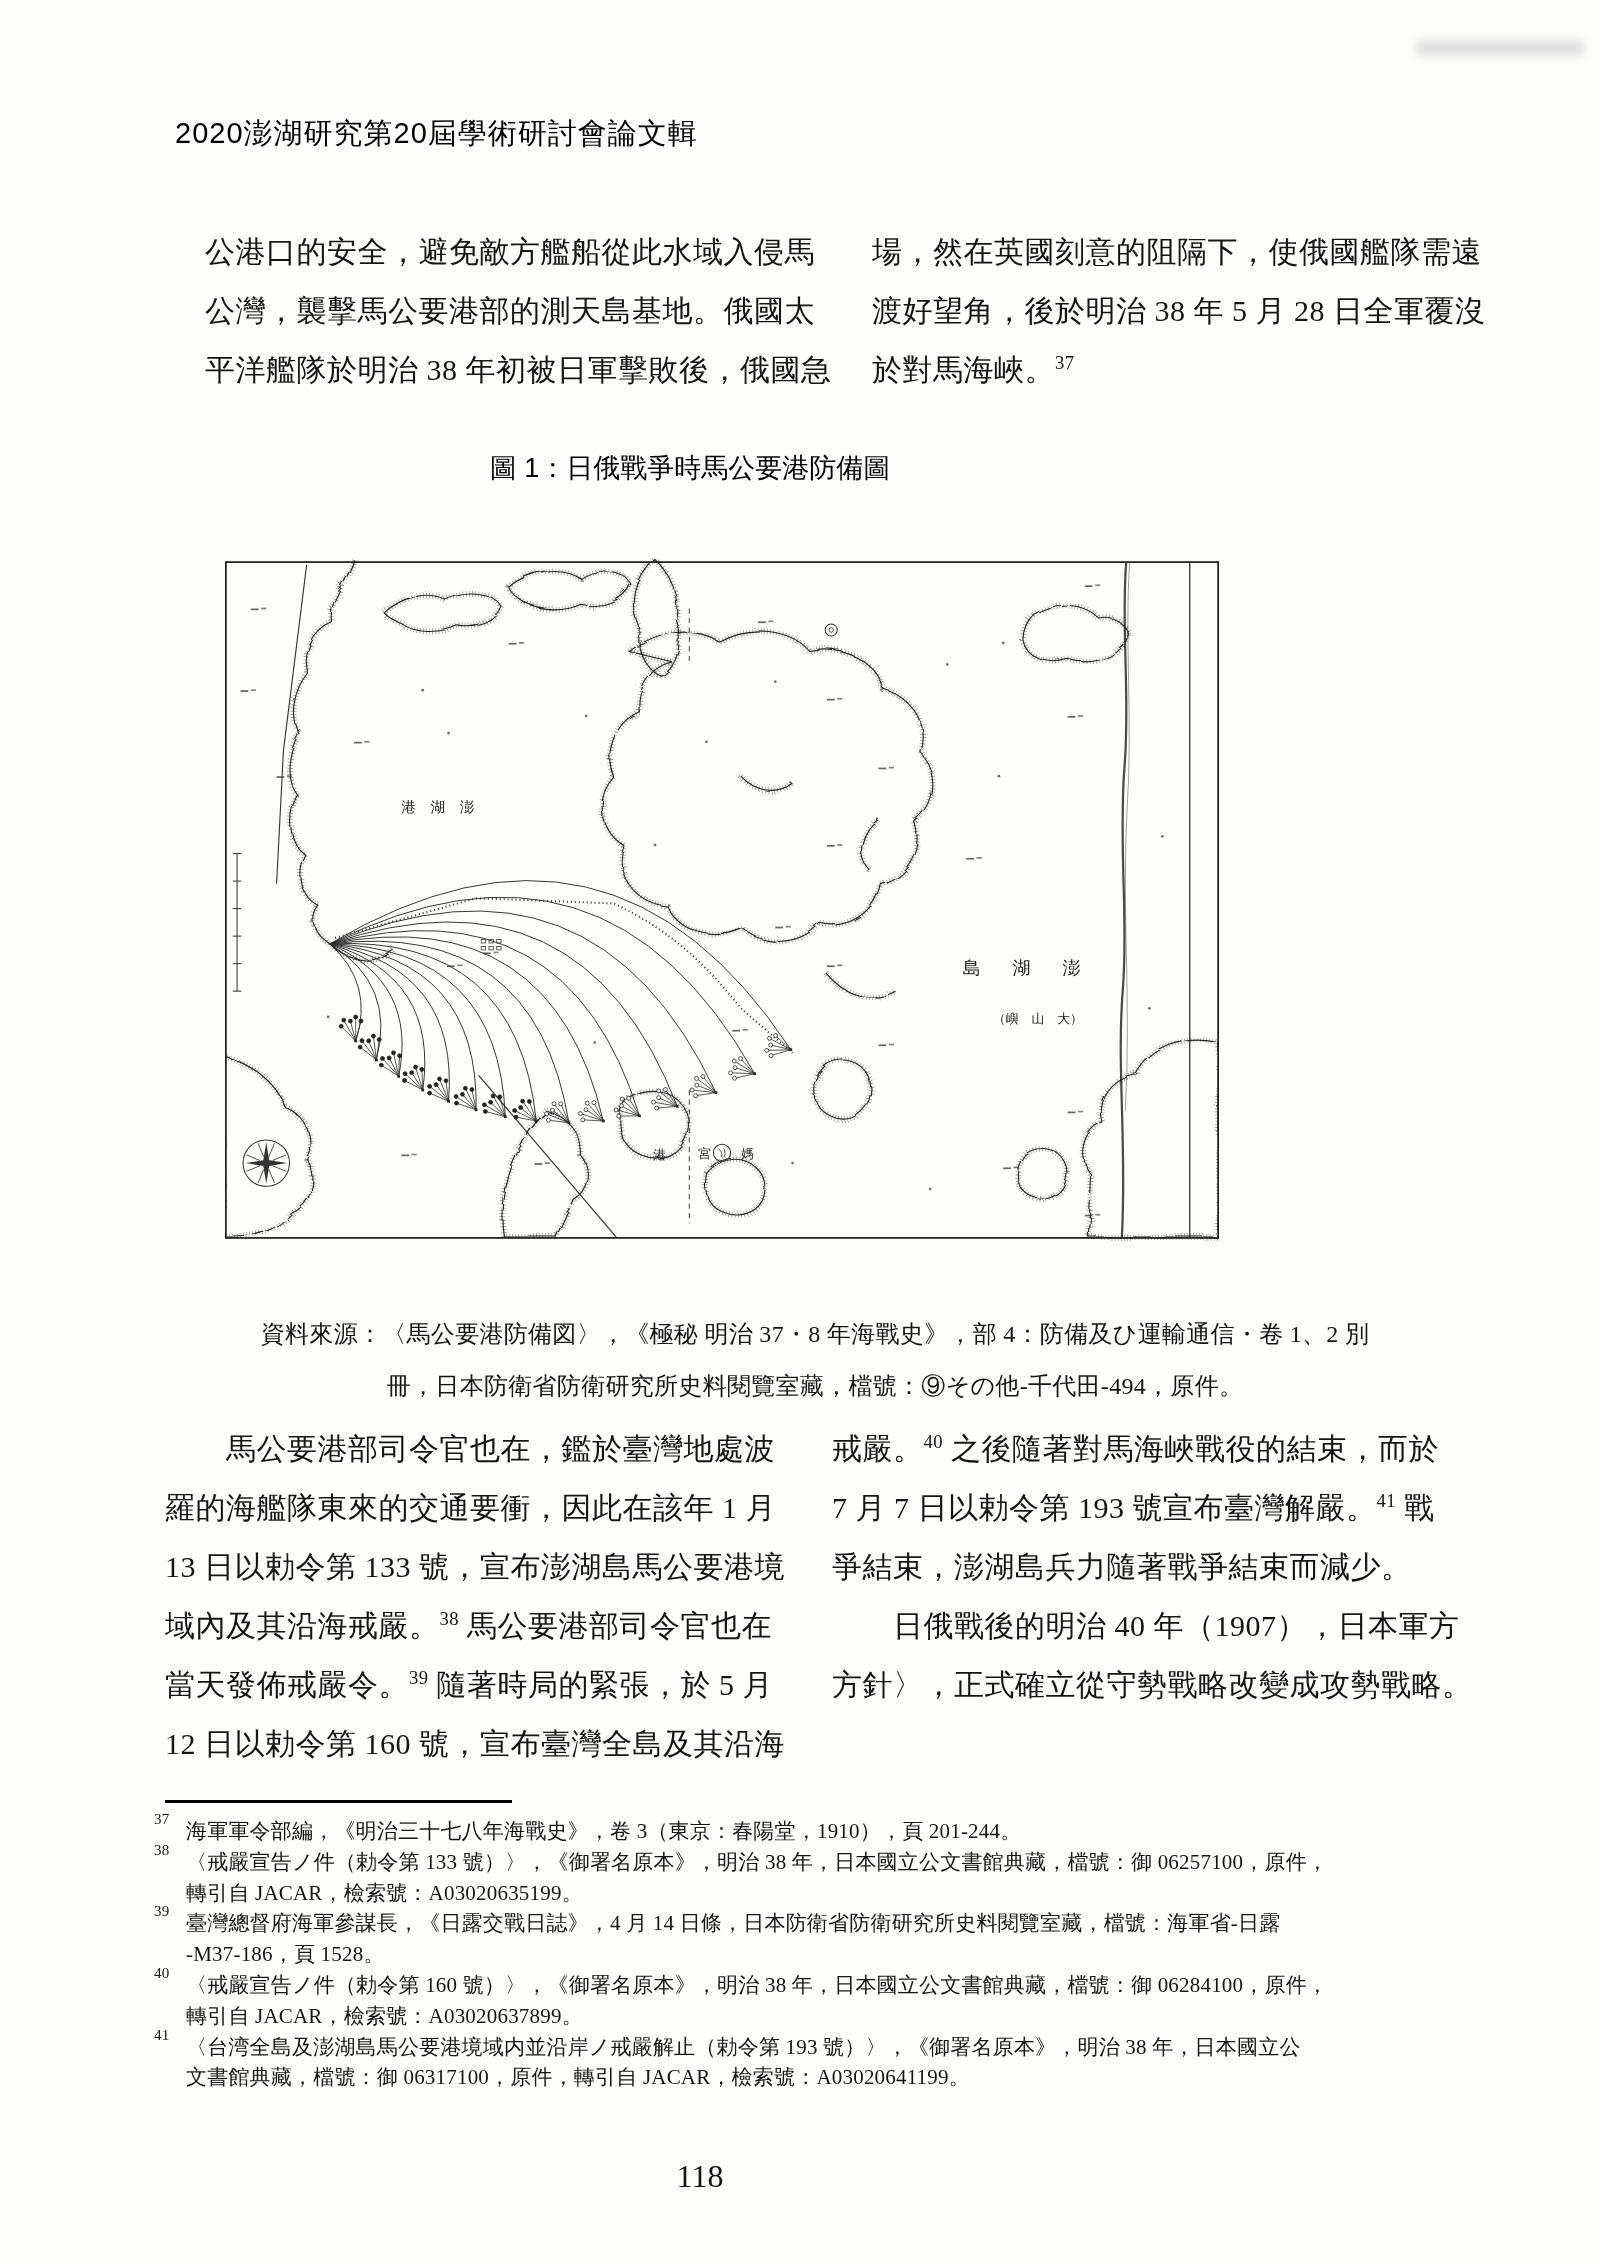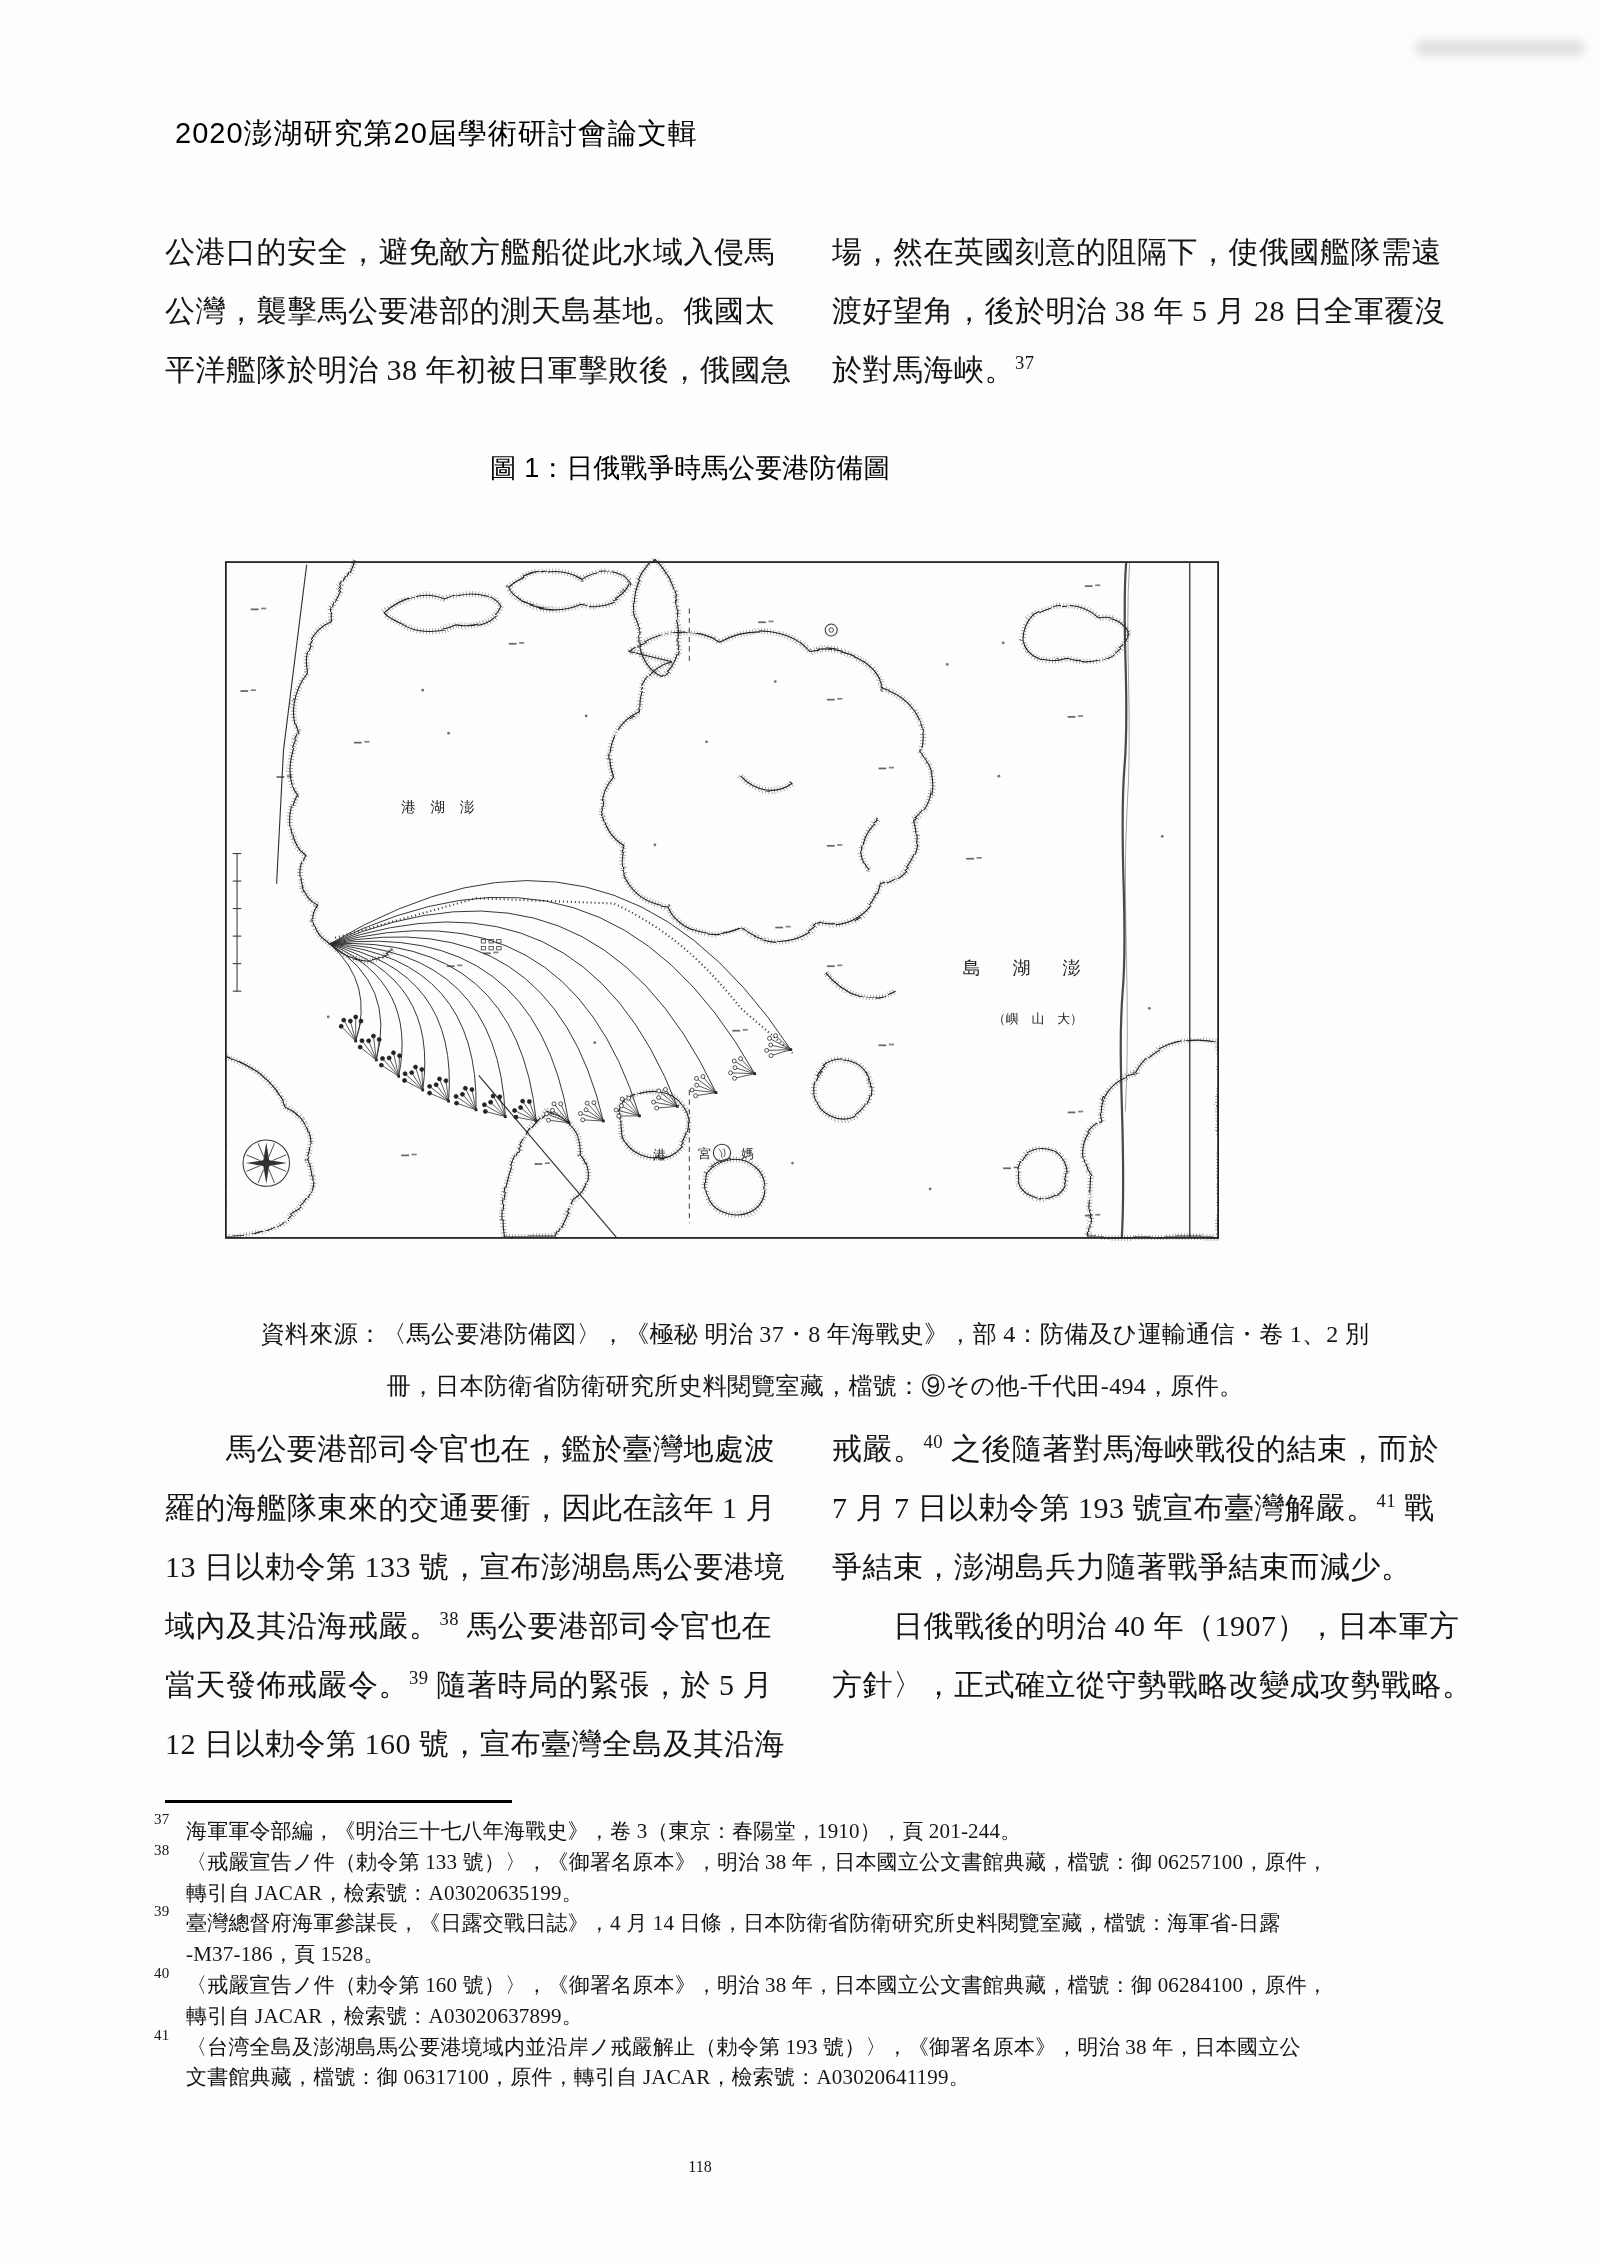--- a/index.html
+++ b/index.html
@@ -3,36 +3,36 @@
 <meta charset="utf-8">
 <style>
   html,body{margin:0;padding:0;background:#e8e8e8;}
   .page{position:relative;width:1600px;height:2263px;background:#fdfdfc;overflow:hidden;
         font-family:"Liberation Serif","DejaVu Serif",serif;color:#141414;}
   .artifact{position:absolute;left:1415px;top:40px;width:170px;height:16px;background:#d9d9d9;
         border-radius:8px;filter:blur(4px);opacity:.8;}
   .header{position:absolute;left:175px;top:114px;font-family:"Liberation Sans","DejaVu Sans",sans-serif;
         font-size:29px;font-weight:500;letter-spacing:1px;color:#000;}
   .cols{position:absolute;left:165px;width:1278px;display:flex;gap:56px;}
-  .cols-top{top:222px;}
+  .cols-top{top:222px;margin-left:40px;}
   .cols-bottom{top:1419px;}
   .col{width:611px;font-size:30px;line-height:59px;letter-spacing:.5px;text-align:justify;}
   .col .line{white-space:nowrap;}
   sup{font-size:.62em;vertical-align:super;line-height:0;}
   .caption{position:absolute;left:0;top:450px;width:1380px;text-align:center;
         font-family:"Liberation Sans","DejaVu Sans",sans-serif;font-size:27px;color:#000;}
   .mapbox{position:absolute;left:225px;top:506px;width:994px;height:788px;}
   .mapbox svg{display:block;width:100%;height:100%;}
   .source{position:absolute;left:225px;top:1308px;width:1180px;text-align:center;
         font-size:24px;line-height:52px;letter-spacing:.3px;}
   .fn-rule{position:absolute;left:165px;top:1800px;width:347px;border-top:3px solid #000;}
   .footnotes{position:absolute;left:150px;top:1816px;width:1310px;font-size:21px;line-height:30.8px;letter-spacing:.2px;}
   .fn-line{position:relative;padding-left:36px;}
   .fn-line.first sup{position:absolute;left:4px;top:3px;font-size:15px;}
-  .pageno{position:absolute;left:0;top:2158px;width:1400px;text-align:center;font-size:16px;}
+  .pageno{position:absolute;left:0;top:2158px;width:1400px;text-align:center;font-size:32px;}
   .map-label{font-family:"Liberation Serif","DejaVu Serif",serif;fill:#1c1c1c;}
 </style>
 </head>
 <body>
 
 <div class="page">
   <div class="artifact"></div>
 
   <div class="header">2020澎湖研究第20屆學術研討會論文輯</div>
 

